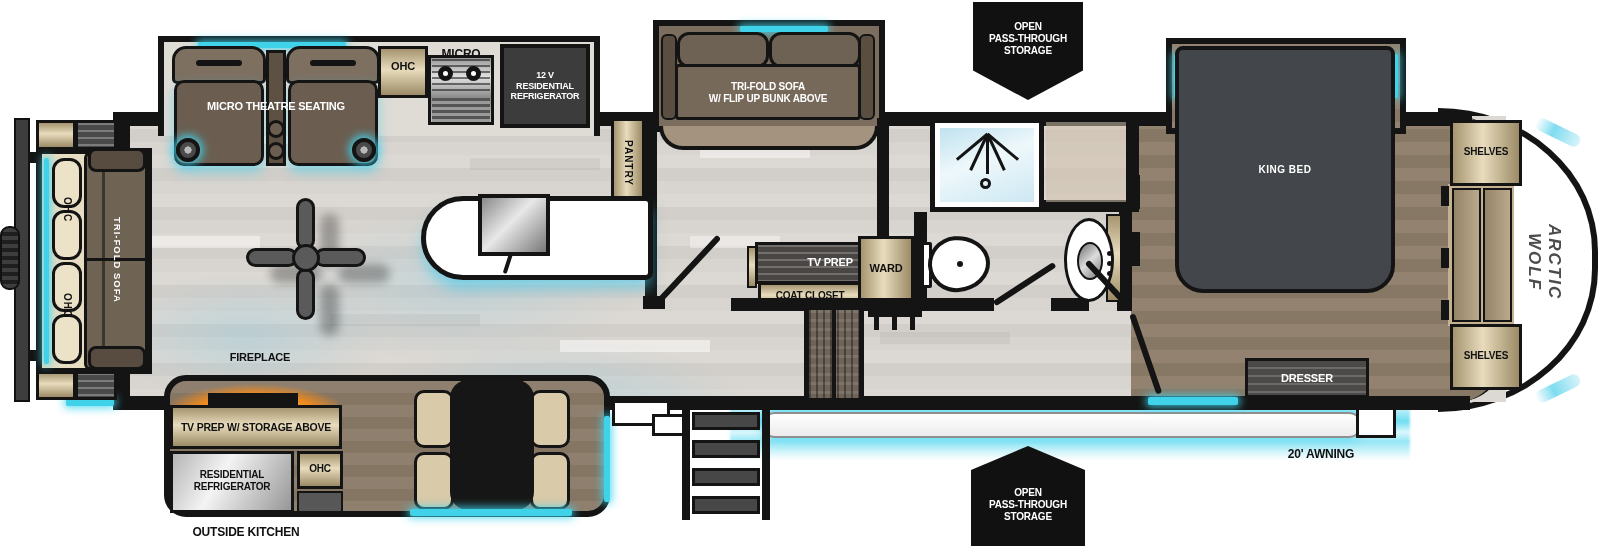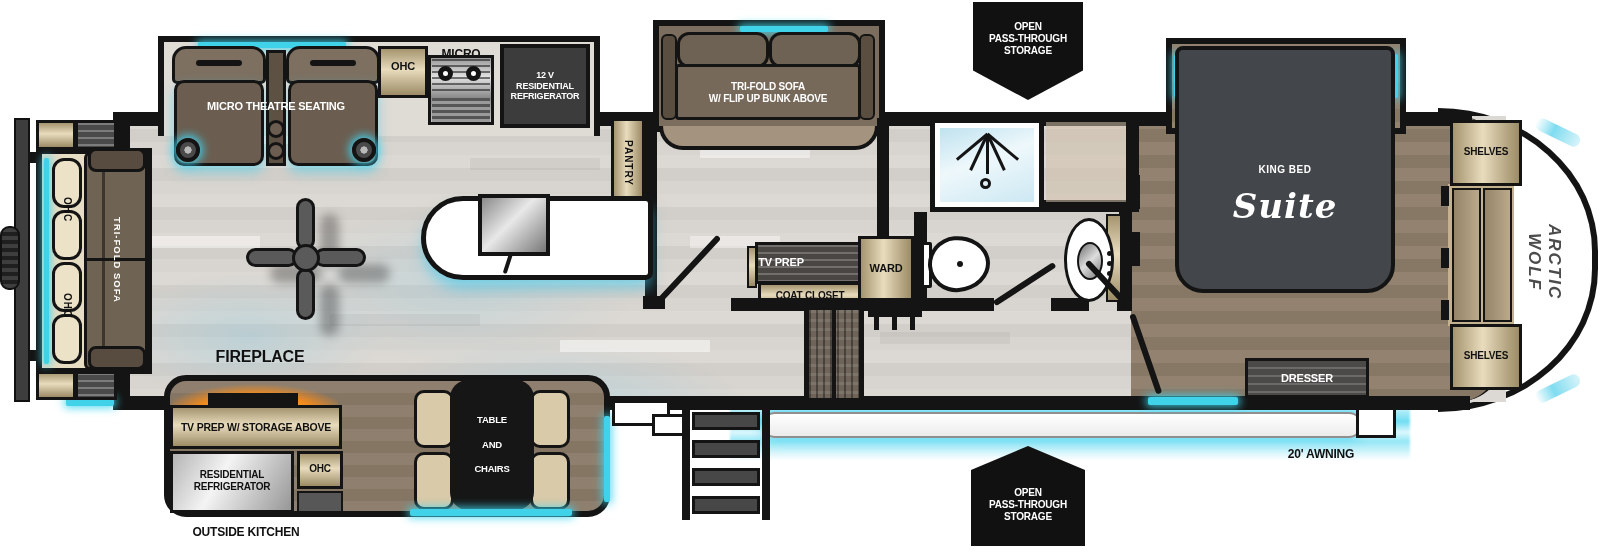--- a/index.html
+++ b/index.html
@@ -152,21 +152,21 @@
   <div class="a" style="left:677px;top:32px;width:92px;height:36px;background:#6e6254;border:3px solid #141414;border-radius:12px"></div>
   <div class="a" style="left:769px;top:32px;width:92px;height:36px;background:#6e6254;border:3px solid #141414;border-radius:12px"></div>
   <div class="a" style="left:675px;top:64px;width:186px;height:56px;background:#77695a;border:3px solid #141414;border-radius:4px"></div>
   <div class="lbl wt" style="left:683px;top:78px;width:170px;height:30px;font-size:10px">TRI-FOLD SOFA
 W/ FLIP UP BUNK ABOVE</div>
   <div class="a" style="left:659px;top:126px;width:220px;height:24px;background:#a4937e;border:4px solid #141414;border-top:none;border-radius:0 0 26px 26px"></div>
 
 
   <div class="a tanh" style="left:747px;top:246px;width:10px;height:42px;border:2px solid #141414"></div>
   <div class="a" style="left:755px;top:242px;width:106px;height:42px;background:#4a4644;background-image:repeating-linear-gradient(180deg,rgba(255,255,255,.22) 0 2px,transparent 2px 7px);border:3px solid #141414"></div>
-  <div class="lbl wt" style="left:728px;top:252px;width:106px;height:20px;font-size:11px">TV PREP</div>
+  <div class="lbl wt" style="left:777px;top:252px;width:106px;height:20px;font-size:11px">TV PREP</div>
   <div class="a tanh b3" style="left:758px;top:282px;width:104px;height:28px"></div>
   <div class="lbl" style="left:758px;top:286px;width:104px;height:20px;font-size:10px">COAT CLOSET</div>
   <div class="a tan b3" style="left:858px;top:236px;width:56px;height:66px"></div>
   <div class="lbl" style="left:858px;top:258px;width:56px;height:20px;font-size:11px">WARD</div>
 
   <div class="w" style="left:877px;top:118px;width:12px;height:120px"></div>
   <div class="w" style="left:643px;top:296px;width:22px;height:13px"></div>
   <div class="w" style="left:731px;top:298px;width:202px;height:13px"></div>
   <div class="w" style="left:914px;top:212px;width:13px;height:98px"></div>
   <div class="w" style="left:1044px;top:200px;width:84px;height:12px"></div>
@@ -201,21 +201,20 @@
   <div class="a" style="left:1077px;top:242px;width:26px;height:38px;background:linear-gradient(135deg,#6e6e6e,#ddd 50%,#787878);border:2px solid #141414;border-radius:50%"></div>
   <div class="a" style="left:1107px;top:251px;width:5px;height:5px;background:#141414;border-radius:50%"></div>
   <div class="a" style="left:1107px;top:261px;width:5px;height:5px;background:#141414;border-radius:50%"></div>
   <div class="a" style="left:1107px;top:271px;width:5px;height:5px;background:#141414;border-radius:50%"></div>
 
   <div class="a floor-brown" style="left:1166px;top:38px;width:240px;height:96px;border:6px solid #141414"></div>
   <div class="cy" style="left:1174px;top:54px;width:5px;height:44px"></div>
   <div class="cy" style="left:1393px;top:54px;width:5px;height:44px"></div>
   <div class="a" style="left:1175px;top:46px;width:220px;height:247px;background:#43464a;border:4px solid #141414;border-radius:8px 8px 28px 28px"></div>
   <div class="lbl wt" style="left:1235px;top:162px;width:100px;height:16px;font-size:10px;letter-spacing:.5px">KING BED</div>
-  <div class="lbl wt" style="left:1223px;top:180px;width:124px;height:52px;font-family:'DejaVu Serif',serif;font-style:italic;font-weight:700;font-size:34px;letter-spacing:1px">Suite</div>
   <div class="w" style="left:1131px;top:175px;width:9px;height:34px"></div>
   <div class="w" style="left:1131px;top:232px;width:9px;height:34px"></div>
 
   <div class="a" style="left:1245px;top:358px;width:124px;height:40px;background-color:#4c4a48;background-image:repeating-linear-gradient(180deg,transparent 0 6px,rgba(255,255,255,.18) 6px 8px);border:3px solid #141414"></div>
   <div class="lbl wt" style="left:1245px;top:368px;width:124px;height:20px;font-size:11px">DRESSER</div>
 
   <div class="a" style="left:1448px;top:184px;width:66px;height:142px;background:#c3b190"></div>
   <div class="a" style="left:1452px;top:188px;width:29px;height:134px;background:linear-gradient(90deg,#958468,#baa98c);border:2px solid #141414"></div>
   <div class="a" style="left:1483px;top:188px;width:29px;height:134px;background:linear-gradient(90deg,#958468,#baa98c);border:2px solid #141414"></div>
   <div class="w" style="left:1441px;top:186px;width:8px;height:20px"></div>
@@ -223,41 +222,38 @@
   <div class="w" style="left:1441px;top:300px;width:8px;height:20px"></div>
   <div class="a tan b3" style="left:1450px;top:120px;width:72px;height:66px"></div>
   <div class="lbl" style="left:1450px;top:142px;width:72px;height:20px;font-size:10px">SHELVES</div>
   <div class="a tan b3" style="left:1450px;top:324px;width:72px;height:66px"></div>
   <div class="lbl" style="left:1450px;top:346px;width:72px;height:20px;font-size:10px">SHELVES</div>
 
   <div class="a" style="left:1534px;top:126px;width:48px;height:13px;background:linear-gradient(90deg,rgba(127,220,240,0),#7fdcf0 40%,#d9f4fa);border-radius:8px;transform:rotate(26deg)"></div>
   <div class="a" style="left:1534px;top:382px;width:48px;height:13px;background:linear-gradient(90deg,rgba(127,220,240,0),#7fdcf0 40%,#d9f4fa);border-radius:8px;transform:rotate(-26deg)"></div>
   <div class="lbl v" style="left:1512px;top:194px;width:64px;height:136px;font-size:17px;font-style:italic;color:#4c4c4c;letter-spacing:2px;text-shadow:1px 1px 0 rgba(255,255,255,.8)">ARCTIC WOLF</div>
 
-  <div class="lbl" style="left:200px;top:350px;width:120px;height:14px;font-size:16px">FIREPLACE</div>
+  <div class="lbl" style="left:200px;top:350px;width:120px;height:14px;font-size:11px">FIREPLACE</div>
 
   <div class="a" style="left:164px;top:375px;width:446px;height:142px;background:repeating-linear-gradient(180deg,#8f7f6e 0 12px,#857563 12px 24px);border:6px solid #141414;border-radius:22px"></div>
   <div class="a" style="left:172px;top:379px;width:166px;height:32px;background:radial-gradient(ellipse 75% 120% at 50% 105%,#f9cf5e 0%,#ee8a1e 48%,rgba(143,127,110,0) 75%)"></div>
   <div class="w" style="left:208px;top:393px;width:90px;height:13px"></div>
   <div class="a tanh b3" style="left:170px;top:405px;width:172px;height:44px"></div>
   <div class="lbl" style="left:172px;top:417px;width:168px;height:20px;font-size:10.5px">TV PREP W/ STORAGE ABOVE</div>
   <div class="a" style="left:170px;top:451px;width:124px;height:62px;background:linear-gradient(120deg,#b5b5b5,#f4f4f4 40%,#979797);border:3px solid #141414"></div>
   <div class="lbl" style="left:170px;top:463px;width:124px;height:36px;font-size:10px">RESIDENTIAL
 REFRIGERATOR</div>
   <div class="a tanh b3" style="left:297px;top:451px;width:46px;height:38px"></div>
   <div class="lbl" style="left:297px;top:459px;width:46px;height:20px;font-size:10px">OHC</div>
   <div class="a" style="left:297px;top:491px;width:46px;height:22px;background:#575757;border:2px solid #141414"></div>
   <div class="a" style="left:414px;top:390px;width:40px;height:58px;background:#d9caaa;border:3px solid #141414;border-radius:10px"></div>
   <div class="a" style="left:414px;top:452px;width:40px;height:58px;background:#d9caaa;border:3px solid #141414;border-radius:10px"></div>
   <div class="a" style="left:530px;top:390px;width:40px;height:58px;background:#d9caaa;border:3px solid #141414;border-radius:10px"></div>
   <div class="a" style="left:530px;top:452px;width:40px;height:58px;background:#d9caaa;border:3px solid #141414;border-radius:10px"></div>
   <div class="a" style="left:450px;top:380px;width:84px;height:130px;background:#161616;border-radius:18px"></div>
-  <div class="lbl wt" style="left:450px;top:398px;width:84px;height:94px;font-size:9.5px;line-height:2.6">TABLE
-AND
-CHAIRS</div>
   <div class="cy" style="left:604px;top:416px;width:6px;height:86px"></div>
   <div class="cy" style="left:410px;top:509px;width:162px;height:7px"></div>
   <div class="lbl" style="left:178px;top:524px;width:136px;height:16px;font-size:12px">OUTSIDE KITCHEN</div>
 
   <div class="a" style="left:612px;top:400px;width:58px;height:26px;background:#fff;border:3px solid #141414"></div>
   <div class="a" style="left:652px;top:414px;width:34px;height:22px;background:#fff;border:3px solid #141414"></div>
   <div class="a" style="left:682px;top:402px;width:88px;height:118px;border-left:8px solid #141414;border-right:8px solid #141414">
     <div class="a" style="left:2px;top:10px;width:68px;height:18px;background:#474747;border:3px solid #141414"></div>
     <div class="a" style="left:2px;top:38px;width:68px;height:18px;background:#474747;border:3px solid #141414"></div>
     <div class="a" style="left:2px;top:66px;width:68px;height:18px;background:#474747;border:3px solid #141414"></div>

